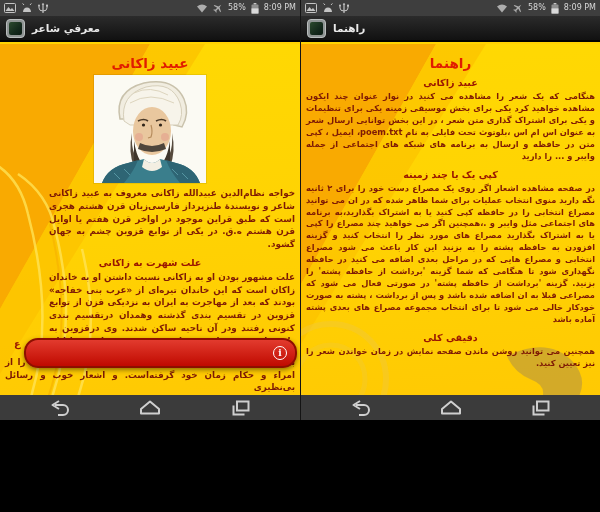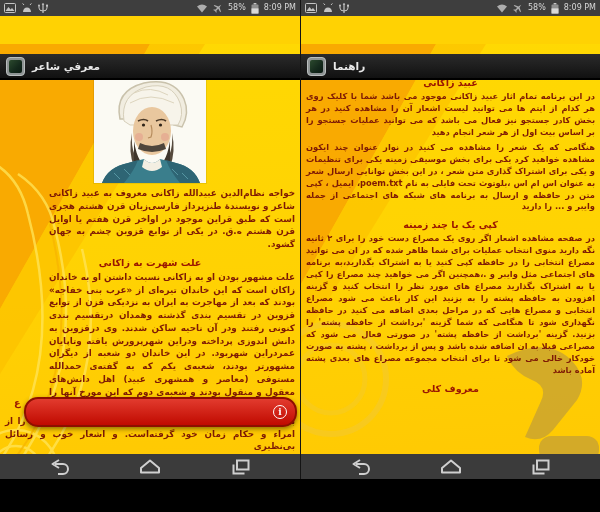--- a/index.html
+++ b/index.html
@@ -1,32 +1,32 @@
 <!DOCTYPE html>
 <html lang="fa"><head>
 <meta charset="utf-8">
 <style>
   html,body{margin:0;padding:0;background:#000;}
   *{box-sizing:border-box;}
   body{font-family:"DejaVu Sans",sans-serif;width:600px;height:512px;overflow:hidden;}
   .stage{display:flex;width:600px;height:512px;}
-  .phone{position:relative;width:300px;height:479px;overflow:hidden;background:#FFD203;}
+  .phone{position:relative;width:300px;height:420px;overflow:hidden;background:#FFD203;}
   .phone+.phone{border-left:1px solid #141414;}
 
   
   .statusbar{position:absolute;top:0;left:0;right:0;height:16px;background:#3E3E3E;
     display:flex;align-items:center;justify-content:space-between;padding:0 4px;z-index:30;}
   .sb-group{display:flex;align-items:center;gap:5px;}
   .sb-text{color:#D8D8D8;font-size:8px;line-height:1;}
   .sb-ico{display:inline-flex;align-items:center;}
 
   
   .titlebar{position:absolute;top:16px;left:0;right:0;height:26px;
     background:linear-gradient(#2B2B2B,#111);border-bottom:2px solid #000;
-    display:flex;align-items:center;gap:7px;padding:0 6px;z-index:30;margin-top:38px;}
+    display:flex;align-items:center;gap:7px;padding:0 6px;z-index:30;}
   .appicon{width:19px;height:19px;border-radius:4px;background:#8F9494;border:1px solid #B9BDBD;
     display:flex;align-items:center;justify-content:center;flex:0 0 auto;}
   .appicon-inner{width:13px;height:13px;border-radius:2px;background:#15301F;
     background:linear-gradient(135deg,#2C4A2E 0%,#14291C 60%,#0B1B12 100%);}
   .apptitle{color:#E9E9E9;font-size:10.5px;font-weight:bold;}
 
   
   .content{position:absolute;top:44px;bottom:25px;left:0;right:0;overflow:hidden;
     background:linear-gradient(175deg,#FFD903 0%,#FFD203 55%,#FFC903 100%);}
   .decor{position:absolute;inset:0;pointer-events:none;}
@@ -269,25 +269,25 @@
         <g fill="#C7A233" opacity="0.78">
           <path d="M206 312 q42 -20 66 6 q16 18 4 38 l-24 30 q-12 14 -28 7 l16 -36 q7 -15 -9 -21 q-18 -7 -25 -24 z"></path>
           <rect x="238" y="392" width="60" height="26" rx="12"></rect>
           <rect x="260" y="426" width="42" height="56" rx="15"></rect>
         </g>
       </svg>
 
       <div class="flow">
         <div class="heading-main">راهنما</div>
         <div class="sub">عبید زاکانی</div>
-        <p class="para">در این برنامه تمام اثار عبید زاکانی موجود می باشد شما با کلیک روی هر کدام از ایتم ها می توانید لیست اشعار آن را مشاهده کنید در هر بخش کادر جستجو نیز فعال می باشد که می توانید عملیات جستجو را بر اساس بیت اول از هر شعر انجام دهید</p>
         <p class="para">هنگامی که یک شعر را مشاهده می کنید در نوار عنوان چند ایکون مشاهده خواهید کرد یکی برای بخش موسیقی زمینه یکی برای تنظیمات و یکی برای اشتراک گذاری متن شعر ، در این بخش توانایی ارسال شعر به عنوان اس ام اس ،بلوتوث تحت فایلی به نام poem.txt، ایمیل ، کپی متن در حافظه و ارسال به برنامه های شبکه های اجتماعی از جمله وایبر و ... را دارید</p>
         <div class="sub">کپی یک یا چند زمینه</div>
         <p class="para">در صفحه مشاهده اشعار اگر روی یک مصراع دست خود را برای ۲ ثانیه نگه دارید منوی انتخاب عملیات برای شما ظاهر شده که در ان می توانید مصراع انتخابی را در حافظه کپی کنید یا به اشتراک بگذارید،به برنامه های اجتماعی مثل وایبر و .،همچنین اگر می خواهید چند مصراع را کپی یا به اشتراک بگذارید مصراع های مورد نظر را انتخاب کنید و گزینه افزودن به حافظه پشته را به بزنید این کار باعث می شود مصراع انتخابی و مصراع هایی که در مراحل بعدی اضافه می کنید در حافظه نگهداری شود تا هنگامی که شما گزینه 'برداشت از حافظه پشته' را بزنید. گزینه 'برداشت از حافظه پشته' در صورتی فعال می شود که مصراعی قبلا به ان اضافه شده باشد و پس از برداشت ، پشته به صورت خودکار خالی می شود تا برای انتخاب مجموعه مصراع های بعدی پشته آماده باشد</p>
-        <div class="sub">معروف کلی</div>
+        <div class="sub">دقیقی کلی</div>
+        <p class="para">همچنین می توانید روشن ماندن صفحه نمایش در زمان خواندن شعر را نیز تعیین کنید.</p>
 
       </div>
     </div>
 
     <nav class="navbar">
       <button class="navbtn">
         <svg width="22" height="16" viewBox="0 0 22 16">
             <path d="M6 5 H14 A5 5 0 0 1 14 15 H9" fill="none" stroke="#CFCFCF" stroke-width="2"></path>
             <path d="M10 1 L3.5 5 L10 9" fill="none" stroke="#CFCFCF" stroke-width="2" stroke-linejoin="round"></path>
           </svg>

